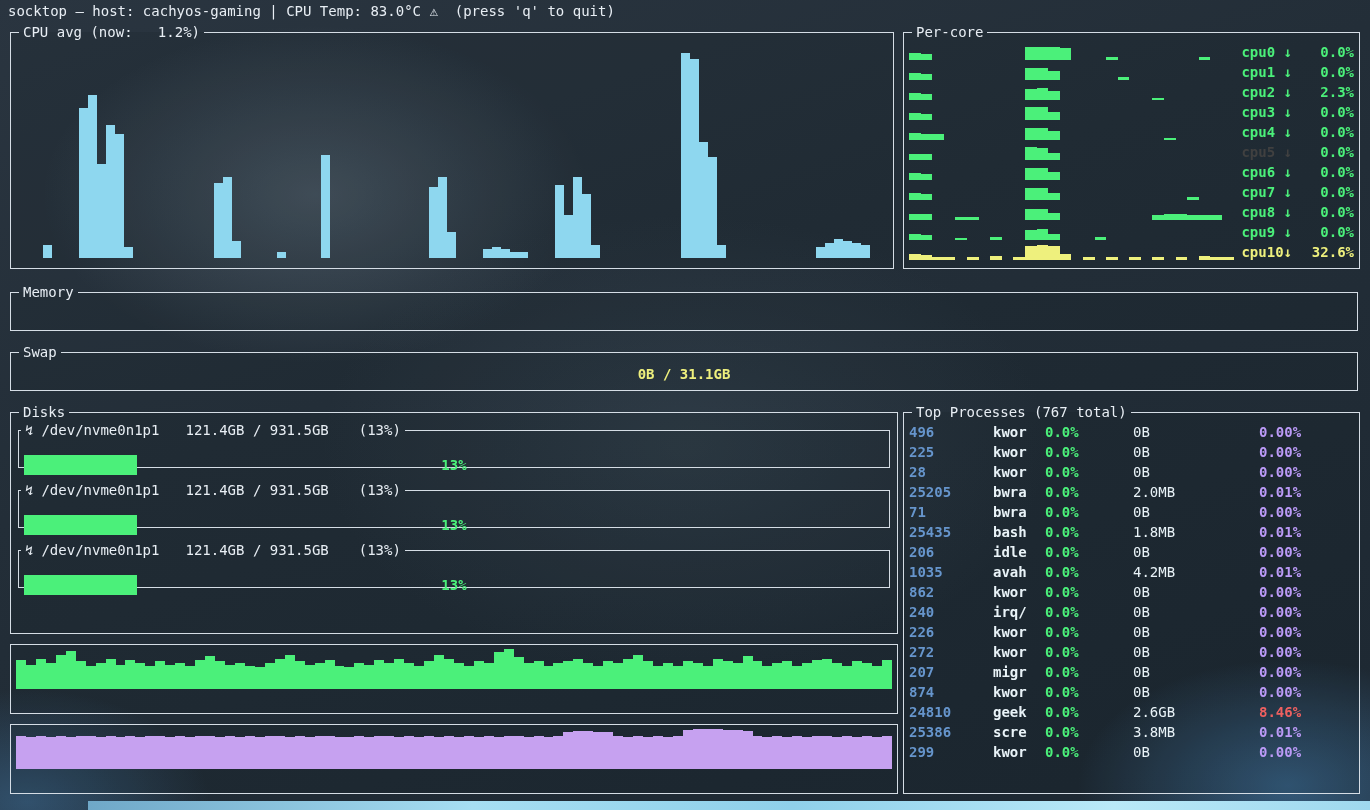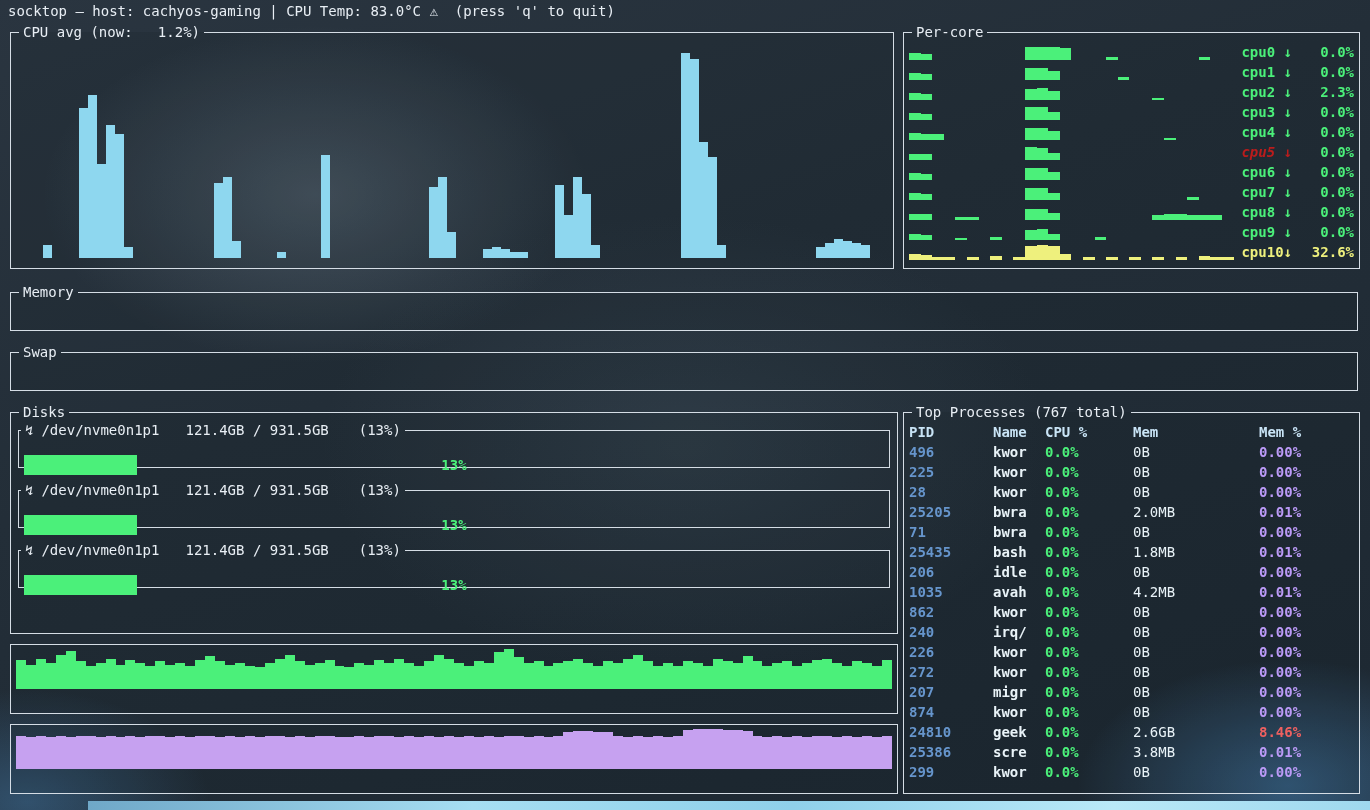--- a/index.html
+++ b/index.html
@@ -383,21 +383,21 @@
           <div class="bar" style="height: 0%; background: rgb(75, 240, 122);"></div>
           <div class="bar" style="height: 0%; background: rgb(75, 240, 122);"></div>
           <div class="bar" style="height: 0%; background: rgb(75, 240, 122);"></div>
           <div class="bar" style="height: 0%; background: rgb(75, 240, 122);"></div>
           <div class="bar" style="height: 0%; background: rgb(75, 240, 122);"></div>
           <div class="bar" style="height: 0%; background: rgb(75, 240, 122);"></div>
           <div class="bar" style="height: 0%; background: rgb(75, 240, 122);"></div>
           <div class="bar" style="height: 0%; background: rgb(75, 240, 122);"></div>
           <div class="bar" style="height: 0%; background: rgb(75, 240, 122);"></div>
         </div>
-        <span class="core-name" style="color: #b91c1c; font-style: italic;">cpu5 ↓</span>
+        <span class="core-name" style="color: #404040;">cpu5 ↓</span>
         <span class="core-value" style="color: rgb(75, 240, 122);">0.0%</span>
       </div>
       <div class="core-row">
         <div class="spark">
           <div class="bar" style="height: 45%; background: rgb(75, 240, 122);"></div>
           <div class="bar" style="height: 40%; background: rgb(75, 240, 122);"></div>
           <div class="bar" style="height: 0%; background: rgb(75, 240, 122);"></div>
           <div class="bar" style="height: 0%; background: rgb(75, 240, 122);"></div>
           <div class="bar" style="height: 0%; background: rgb(75, 240, 122);"></div>
           <div class="bar" style="height: 0%; background: rgb(75, 240, 122);"></div>
@@ -565,20 +565,24 @@
       </div>
     </div>
 </fieldset>
 
 <fieldset class="panel" id="memory-panel">
   <legend>Memory</legend>
 </fieldset>
 
 <fieldset class="panel" id="swap-panel">
   <legend>Swap</legend>
+  <div class="meter">
+    <div class="meter-fill" id="swap-fill" style="width: 0%;"></div>
+    <div class="meter-text">0B / 31.1GB</div>
+  </div>
 </fieldset>
 
 <fieldset class="panel" id="disks-panel">
   <legend>Disks</legend>
   <div id="disk-list">
       <fieldset class="gauge">
         <legend><span class="disk-icon">↯</span><span class="disk-path">/dev/nvme0n1p1</span><span class="disk-size">121.4GB / 931.5GB</span><span class="disk-pct">(13%)</span></legend>
         <div class="gauge-fill" style="width: 13%;"></div>
         <div class="gauge-label">13%</div>
       </fieldset>
@@ -591,27 +595,20 @@
         <legend><span class="disk-icon">↯</span><span class="disk-path">/dev/nvme0n1p1</span><span class="disk-size">121.4GB / 931.5GB</span><span class="disk-pct">(13%)</span></legend>
         <div class="gauge-fill" style="width: 13%;"></div>
         <div class="gauge-label">13%</div>
       </fieldset>
     </div>
 </fieldset>
 
 <fieldset class="panel" id="proc-panel">
   <legend>Top Processes (767 total)</legend>
   <div id="proc-rows">
-      <div class="proc-row proc-header">
-        <span class="h0">PID</span>
-        <span class="h1">Name</span>
-        <span class="h2">CPU %</span>
-        <span class="h3">Mem</span>
-        <span class="h4">Mem %</span>
-      </div>
       <div class="proc-row">
         <span class="col-pid">496</span>
         <span class="col-name">kwor</span>
         <span class="col-cpu">0.0%</span>
         <span class="col-mem">0B</span>
         <span class="col-mempct">0.00%</span>
       </div>
       <div class="proc-row">
         <span class="col-pid">225</span>
         <span class="col-name">kwor</span>

